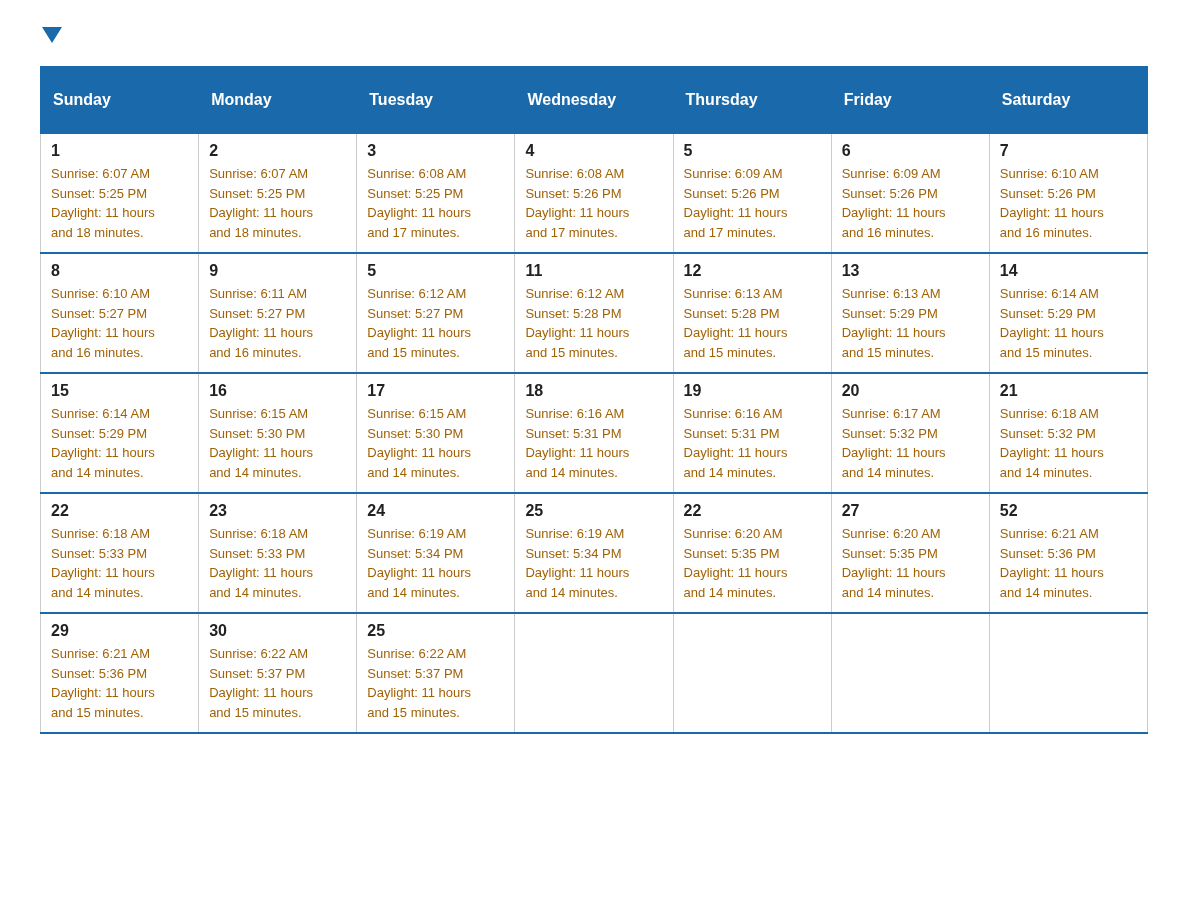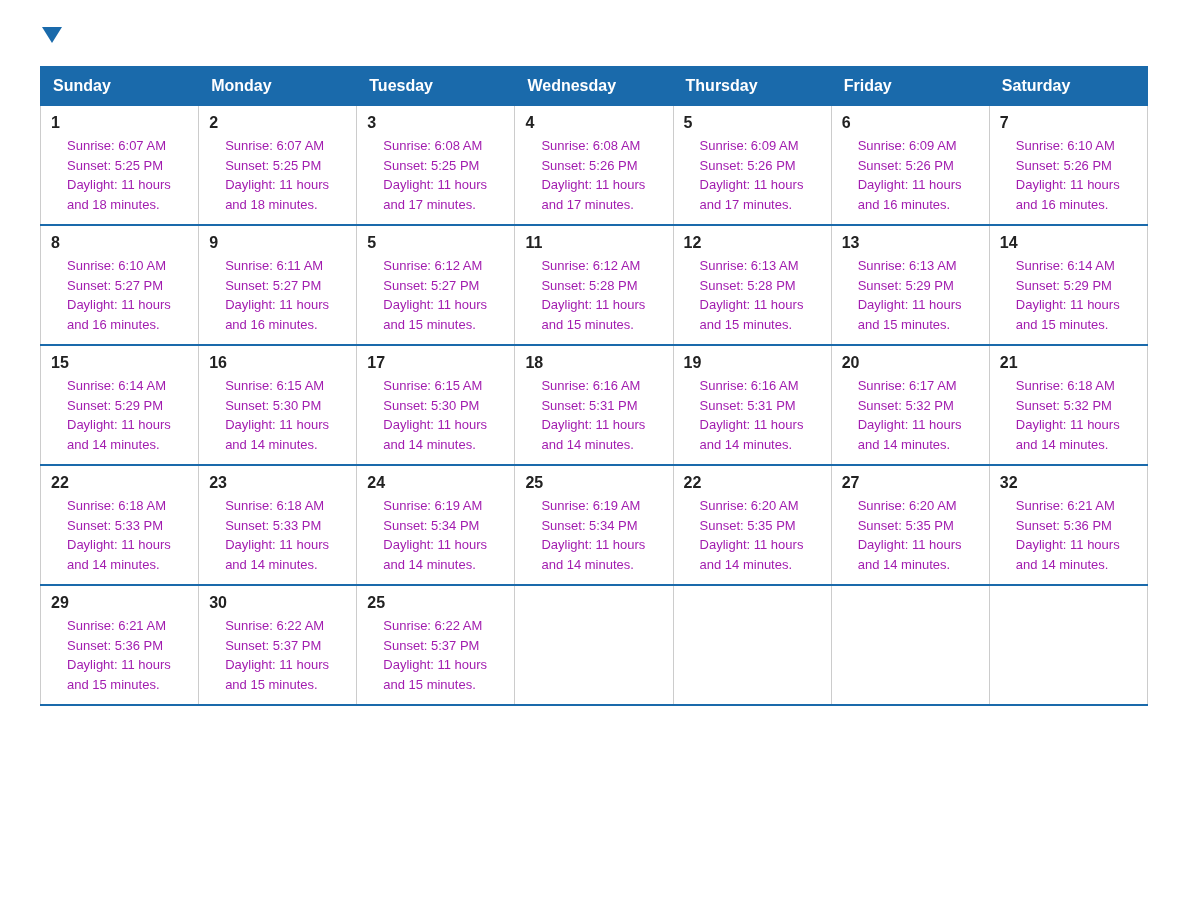--- a/index.html
+++ b/index.html
@@ -65,21 +65,21 @@
     }
     .calendar {
       width: 100%;
       border-collapse: collapse;
     }
     .calendar thead tr th {
       background-color: #1a6aab;
       color: #fff;
       font-size: 16px;
       font-weight: bold;
-      padding: 10px 12px;
+      padding: 24px 12px;
       text-align: left;
       border: 1px solid #1a6aab;
     }
     .calendar tbody tr td {
       vertical-align: top;
       padding: 8px 10px 10px 10px;
       border-bottom: 2px solid #1a6aab;
       border-right: 1px solid #ccc;
       border-left: 1px solid #ccc;
       font-size: 13px;
@@ -95,22 +95,21 @@
     }
     .day-number {
       font-size: 16px;
       font-weight: bold;
       color: #222;
       margin-bottom: 4px;
     }
     .day-info {
       font-size: 13px;
       line-height: 1.5;
-      color: #a21caf;
-      margin-left: 16px;
+      color: #a16207;
     }
     .empty-cell {
       background: #fff;
     }
   </style>
 </head>
 <body>
 
 <div class="header">
   <div class="logo">
@@ -248,21 +247,21 @@
         </td>
         <td>
           <div class="day-number">22</div>
           <div class="day-info">Sunrise: 6:20 AM<br>Sunset: 5:35 PM<br>Daylight: 11 hours<br>and 14 minutes.</div>
         </td>
         <td>
           <div class="day-number">27</div>
           <div class="day-info">Sunrise: 6:20 AM<br>Sunset: 5:35 PM<br>Daylight: 11 hours<br>and 14 minutes.</div>
         </td>
         <td>
-          <div class="day-number">32</div>
+          <div class="day-number">52</div>
           <div class="day-info">Sunrise: 6:21 AM<br>Sunset: 5:36 PM<br>Daylight: 11 hours<br>and 14 minutes.</div>
         </td>
       </tr>
       <tr>
         <td>
           <div class="day-number">29</div>
           <div class="day-info">Sunrise: 6:21 AM<br>Sunset: 5:36 PM<br>Daylight: 11 hours<br>and 15 minutes.</div>
         </td>
         <td>
           <div class="day-number">30</div>

